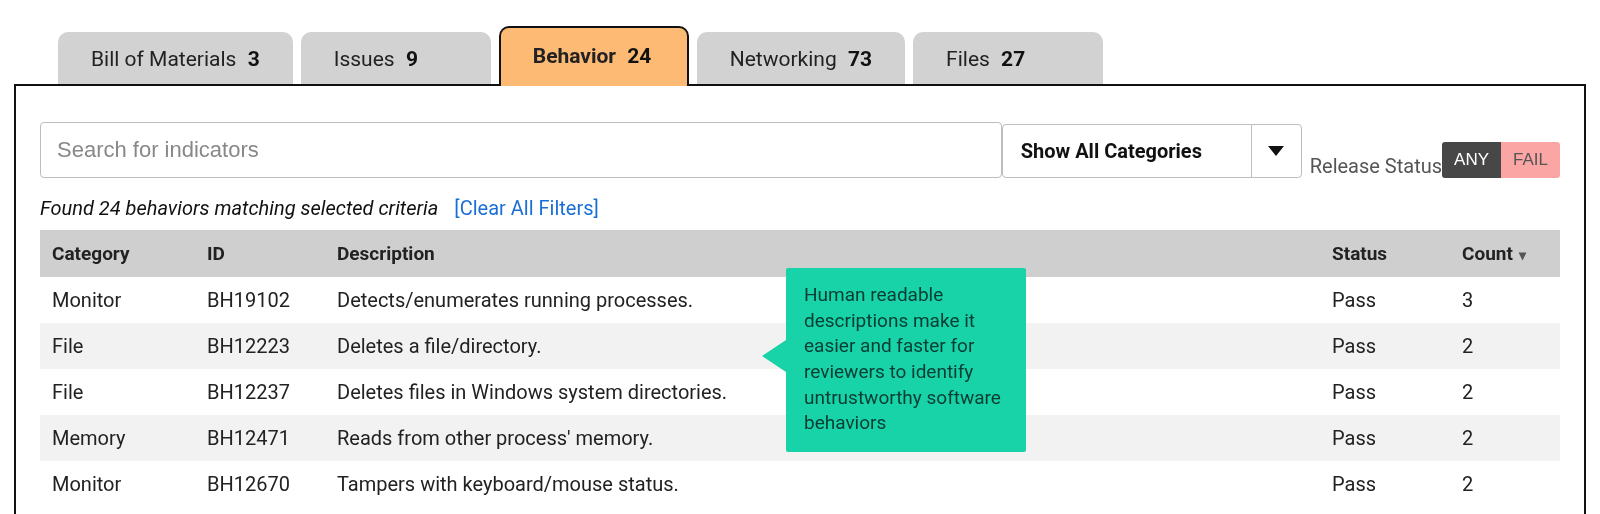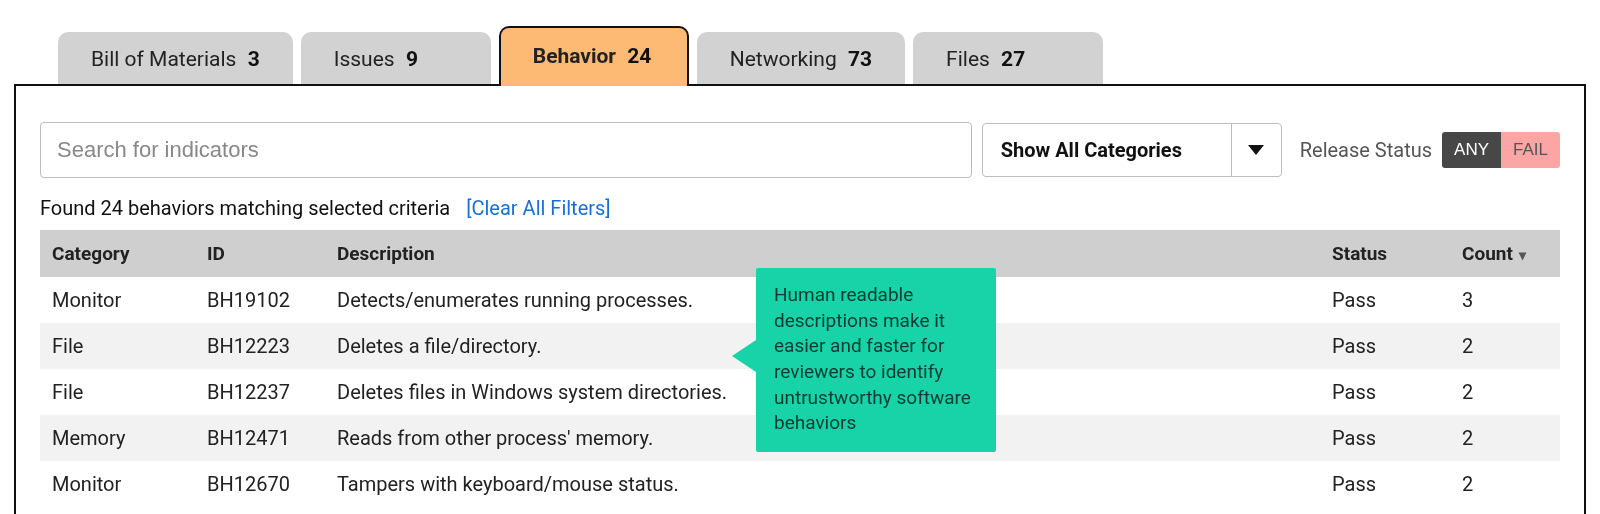--- a/index.html
+++ b/index.html
@@ -42,22 +42,22 @@
     .content-panel {
       border: 2px solid #111;
       margin: -2px 14px 0 14px;
       padding: 36px 24px 0 24px;
       height: 442px;
       position: relative;
       background: #fff;
     }
     .filter-row {
       display: flex;
-      align-items: center;
-      gap: 10px;
+      align-items: flex-end;
+      gap: 0;
       margin-bottom: 18px;
     }
     .search-box {
       flex: 1;
       border: 1px solid #bdbdbd;
       border-radius: 4px;
       padding: 14px 16px;
       font-size: 22px;
       color: #777;
       background: #fff;
@@ -112,21 +112,21 @@
     }
     .toggle-btn.any { background: #474747; color: #fff; }
     .toggle-btn.fail { background: #fca5a5; color: #555; }
     .results-line {
       font-size: 20px;
       margin-bottom: 10px;
       display: flex;
       gap: 16px;
       align-items: baseline;
     }
-    .results-text { color: #111; }
+    .results-text { color: #111; font-style: italic; }
     .clear-link { color: #1a6fd6; cursor: pointer; }
     table { width: 100%; border-collapse: collapse; }
     thead th {
       background: #cfcfcf;
       text-align: left;
       padding: 12px 12px;
       font-size: 19px;
       font-weight: 700;
       color: #222;
     }
@@ -145,21 +145,21 @@
     .callout {
       position: absolute;
       background: #18d3a7;
       color: #063;
       color: #0b4038;
       padding: 14px 18px 16px 18px;
       width: 240px;
       font-size: 19px;
       line-height: 1.35;
       top: 182px;
-      left: 740px;
+      left: 770px;
       border-radius: 2px;
     }
     .callout::before {
       content: "";
       position: absolute;
       left: -24px;
       top: 72px;
       width: 0; height: 0;
       border-top: 16px solid transparent;
       border-bottom: 16px solid transparent;

